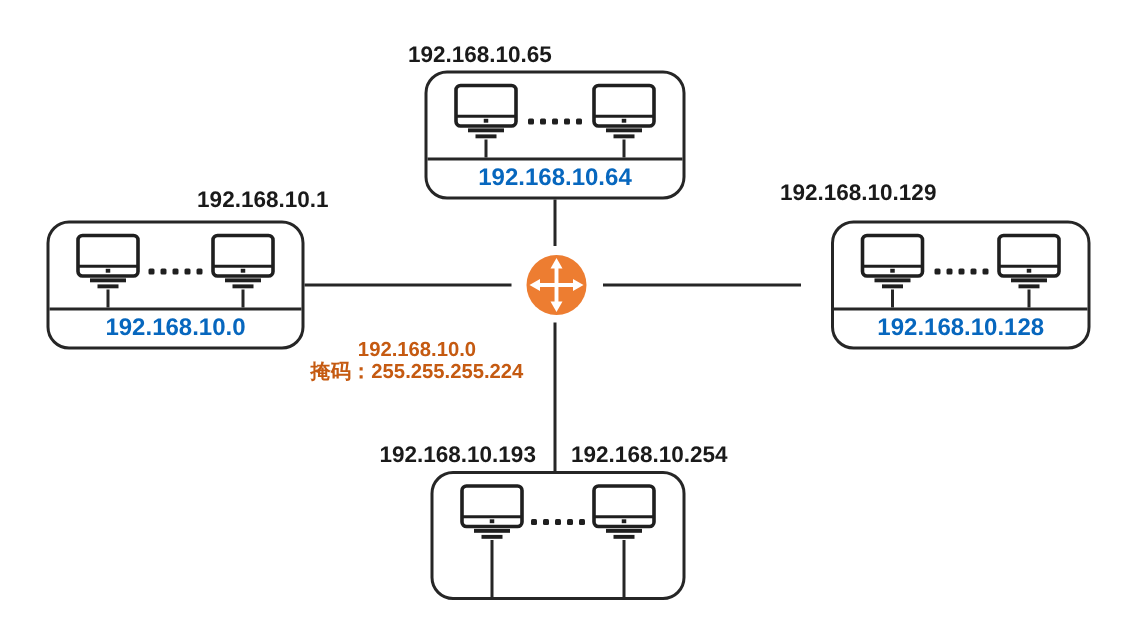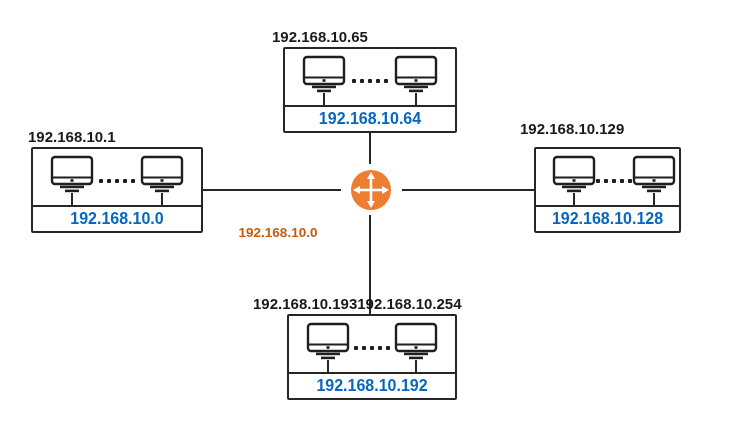--- a/index.html
+++ b/index.html
@@ -12,33 +12,34 @@
     position: relative;
     width: 750px;
     height: 424px;
     background: #ffffff;
     overflow: hidden;
   }
   
   .label-row {
     position: absolute;
     display: flex;
+    justify-content: space-between;
     align-items: flex-end;
     height: 20px;
     font-size: 15px;
     font-weight: bold;
     color: #1a1a1a;
     white-space: nowrap;
   }
   .subnet-box {
     position: absolute;
     width: 172px;
     height: 86px;
     border: 2px solid #262626;
-    border-radius: 2px;
+    border-radius: 15px;
     background: #ffffff;
     box-sizing: border-box;
     display: flex;
     flex-direction: column;
   }
   .hosts {
     flex: 1;
     display: flex;
     justify-content: space-between;
     align-items: stretch;
@@ -73,24 +74,24 @@
     display: flex;
     align-items: center;
     justify-content: center;
     font-size: 16px;
     font-weight: bold;
     color: #0767BE;
   }
   
   .row-top    { left: 272px; top: 25px;  width: 216px; }
   .box-top    { left: 283px; top: 47px;  width: 174px; }
-  .row-left   { left: 28px;  top: 125px; width: 202px; }
+  .row-left   { left: 17px;  top: 125px; width: 202px; flex-direction: column; }
   .box-left   { left: 31px;  top: 147px; width: 172px; }
   .row-right  { left: 520px; top: 117px; width: 215px; }
-  .box-right  { left: 534px; top: 147px; width: 147px; }
+  .box-right  { left: 554px; top: 147px; width: 173px; }
   .row-bottom { left: 253px; top: 292px; width: 232px; }
   .box-bottom { left: 287px; top: 314px; width: 170px; }
   
   .line {
     position: absolute;
     background: #262626;
   }
   .h-left   { left: 203px; top: 189px; width: 138px; height: 2px; }
   .h-right  { left: 402px; top: 189px; width: 132px; height: 2px; }
   .v-top    { left: 369px; top: 133px; width: 2px; height: 31px; }
@@ -132,20 +133,21 @@
     <line x1="8" y1="21" x2="34" y2="21" stroke="#ffffff" stroke-width="2.6"></line>
     <line x1="21" y1="8" x2="21" y2="34" stroke="#ffffff" stroke-width="2.6"></line>
     <polygon points="3,21 10,17 10,25" fill="#ffffff"></polygon>
     <polygon points="39,21 32,17 32,25" fill="#ffffff"></polygon>
     <polygon points="21,3 17,10 25,10" fill="#ffffff"></polygon>
     <polygon points="21,39 17,32 25,32" fill="#ffffff"></polygon>
   </svg>
 
   <div class="caption">
     <div>192.168.10.0</div>
+    <div>掩码：255.255.255.224</div>
   </div>
 
   <div class="label-row row-top">
     <span>192.168.10.65</span>
   </div>
   <div class="subnet-box box-top">
     <div class="hosts">
       <div class="host">
         <svg width="44" height="38" viewBox="0 0 44 38">
           <rect x="2" y="2" width="40" height="27" rx="3" fill="#fff" stroke="#1f1f1f" stroke-width="2.4"></rect>
@@ -276,16 +278,15 @@
         <svg width="44" height="38" viewBox="0 0 44 38">
           <rect x="2" y="2" width="40" height="27" rx="3" fill="#fff" stroke="#1f1f1f" stroke-width="2.4"></rect>
           <line x1="2" y1="22.5" x2="42" y2="22.5" stroke="#1f1f1f" stroke-width="2"></line>
           <rect x="20.5" y="24.2" width="3" height="2.6" fill="#1f1f1f"></rect>
           <rect x="10" y="30.6" width="24" height="2.6" fill="#1f1f1f"></rect>
           <rect x="15" y="34.6" width="14" height="2.6" fill="#1f1f1f"></rect>
         </svg>
         <div class="drop-line"></div>
       </div>
     </div>
-    <div class="net-strip">192.168.10.192</div>
   </div>
 
 </div>
 
 </body></html>

